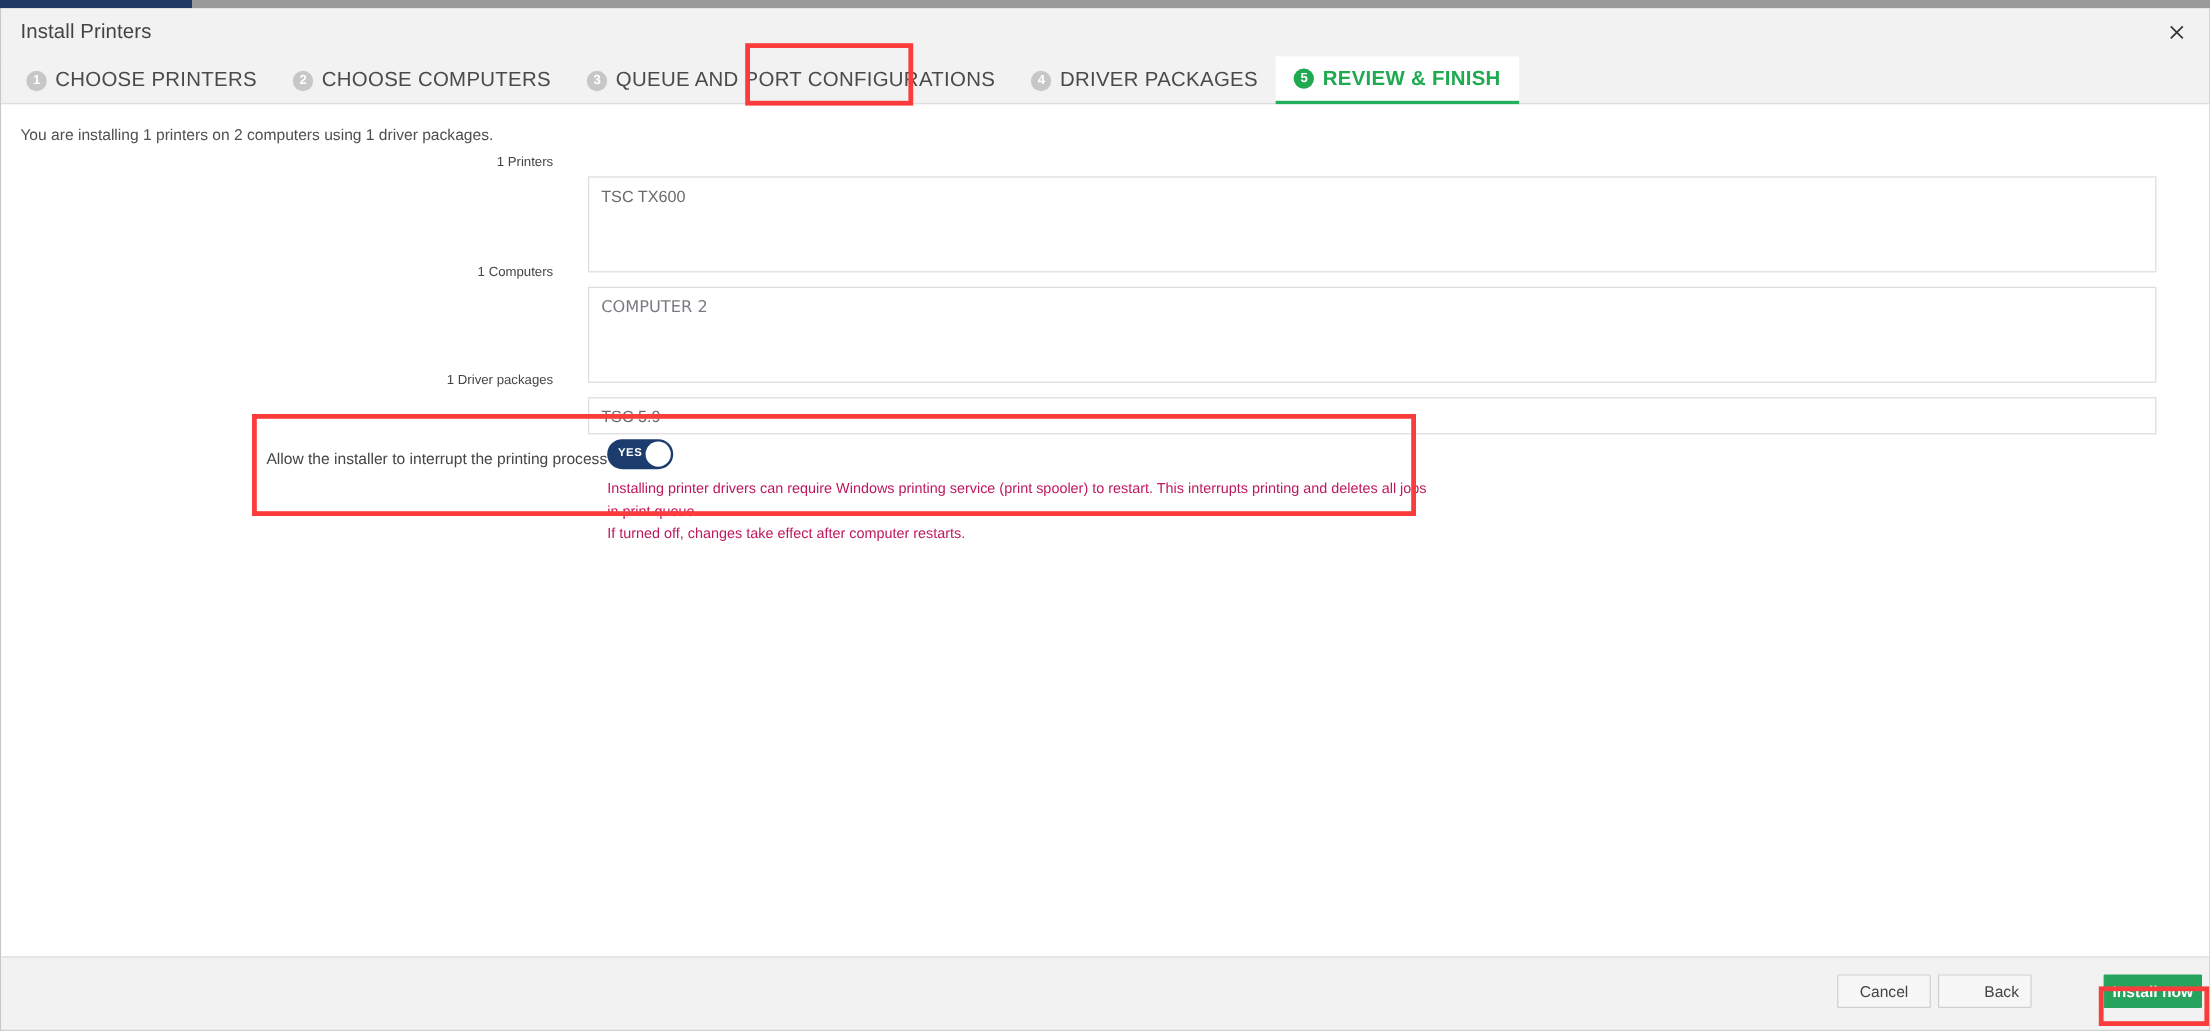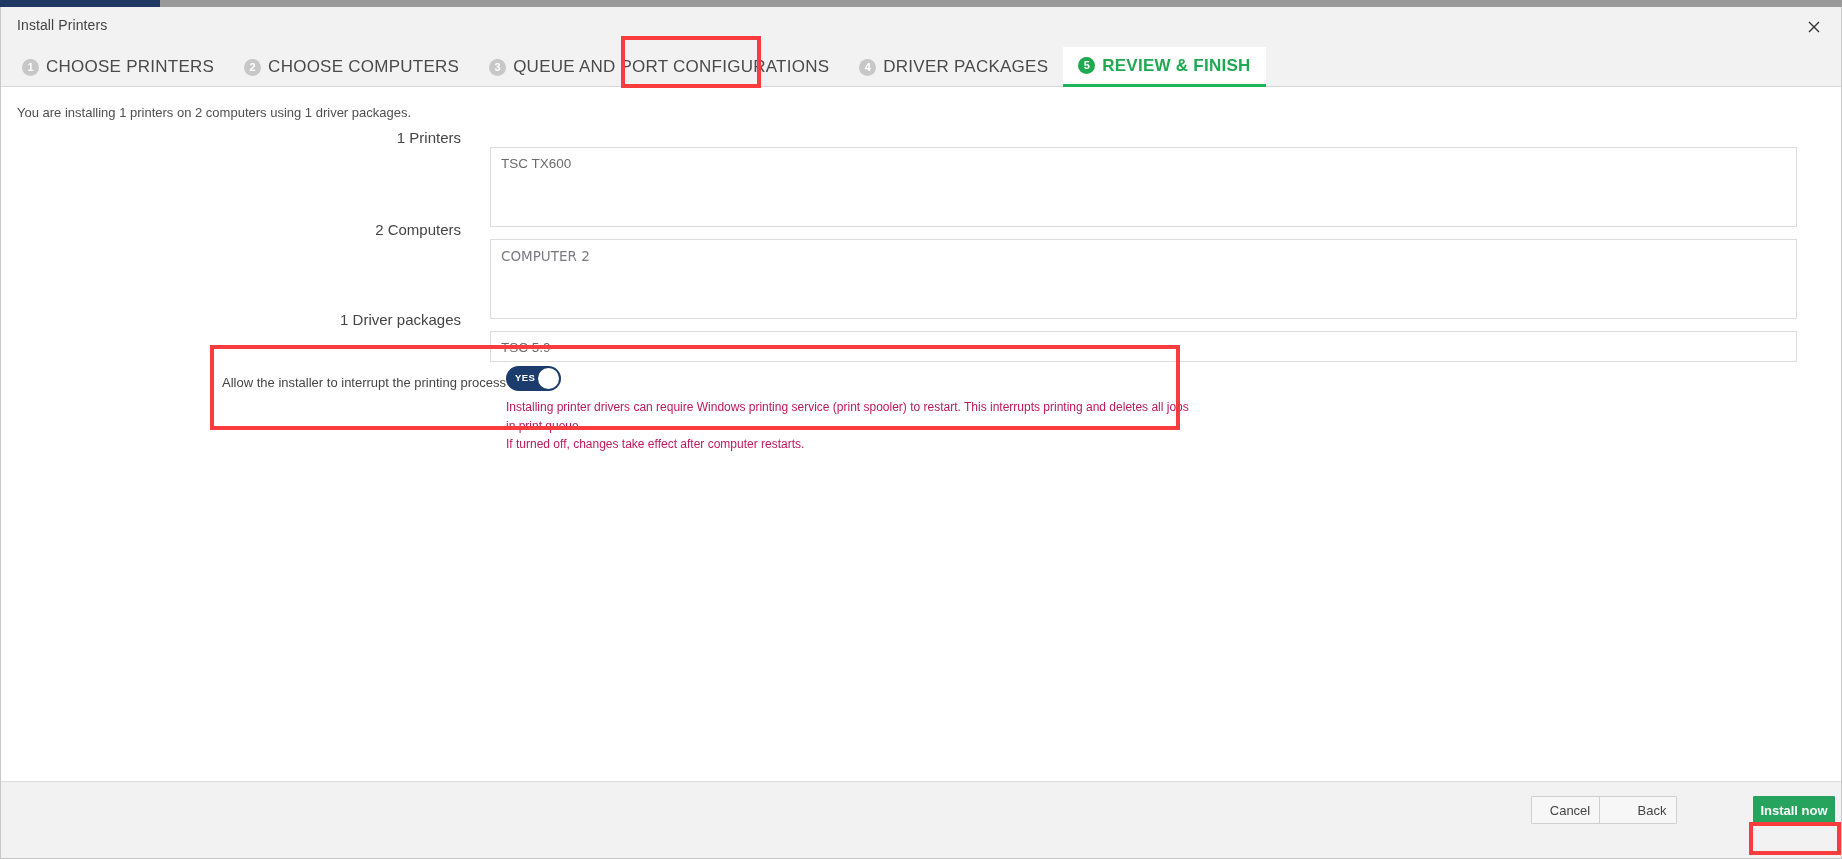--- a/index.html
+++ b/index.html
@@ -46,21 +46,21 @@
     position: absolute;
     left: 0; top: 0;
     width: 100%;
     height: 40px;
     background: #f2f2f2;
   }
   #window-title {
     position: absolute;
     left: 16px;
     top: 10px;
-    font-size: 14px;
+    font-size: 17px;
     color: #444444;
     letter-spacing: 0.1px;
   }
   #close-button {
     position: absolute;
     right: 6px;
     top: 4px;
     width: 42px;
     height: 32px;
     display: flex;
@@ -140,21 +140,21 @@
 
   .form-row {
     position: absolute;
     left: 0;
     width: 100%;
   }
   .field-label {
     position: absolute;
     width: 460px;
     text-align: right;
-    font-size: 15px;
+    font-size: 11px;
     color: #454545;
   }
   .field-box {
     position: absolute;
     left: 489px;
     width: 1307px;
     border: 1px solid #dcdcdc;
     background: #ffffff;
     box-sizing: border-box;
     padding: 8px 10px;
@@ -250,42 +250,42 @@
   #annot-tab      { left: 621px; top: 36px;  width: 140px; height: 52px; }
   #annot-toggle   { left: 210px; top: 345px; width: 970px; height: 85px; }
   #annot-install  { left: 1749px; top: 822px; width: 92px; height: 33px; }
 
   
   #footer {
     position: absolute;
     left: 0;
     bottom: 0;
     width: 100%;
-    height: 77px;
+    height: 61px;
     background: #f2f2f2;
     border-top: 1px solid #dcdcdc;
     box-sizing: border-box;
   }
   .btn {
     position: absolute;
     top: 14px;
     height: 28px;
     border: 1px solid #cfcfcf;
     background: #f7f7f7;
     font-size: 13px;
     color: #444444;
     display: flex;
     align-items: center;
     justify-content: center;
     box-sizing: border-box;
     cursor: pointer;
     border-radius: 1px;
   }
   #btn-cancel  { right: 232px; width: 78px; }
-  #btn-back    { right: 164px; width: 78px; padding-left: 28px; }
+  #btn-back    { right: 148px; width: 78px; padding-left: 28px; }
   #btn-install {
     right: 6px;
     width: 82px;
     background: #26a35c;
     border-color: #26a35c;
     color: #ffffff;
     font-weight: bold;
   }
 </style>
 </head>
@@ -333,21 +333,21 @@
     <div id="summary-line">You are installing 1 printers on 2 computers using 1 driver packages.</div>
 
     <div class="form-row" id="row-printers">
       <div class="field-label">1 Printers</div>
       <div class="field-box">
         <div>TSC TX600</div>
       </div>
     </div>
 
     <div class="form-row" id="row-computers">
-      <div class="field-label">2 Computers</div>
+      <div class="field-label">1 Computers</div>
       <div class="field-box">
         <div class="mono-val" id="computers-value">
             <div>COMPUTER 2</div>
           </div>
       </div>
     </div>
 
     <div class="form-row" id="row-drivers">
       <div class="field-label">1 Driver packages</div>
       <div class="field-box">

